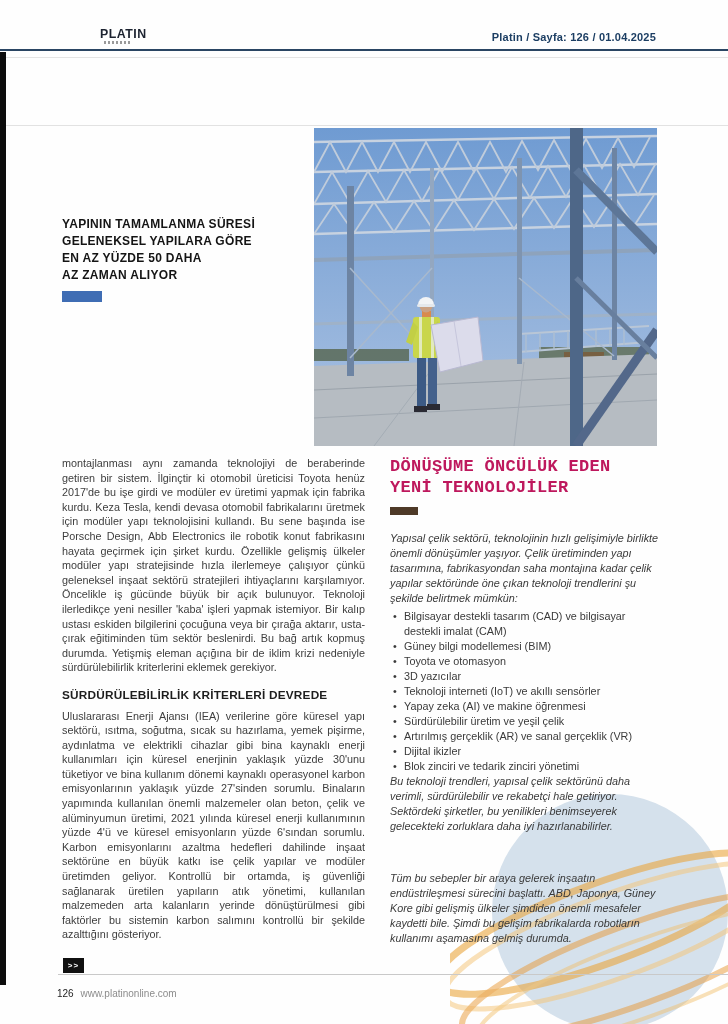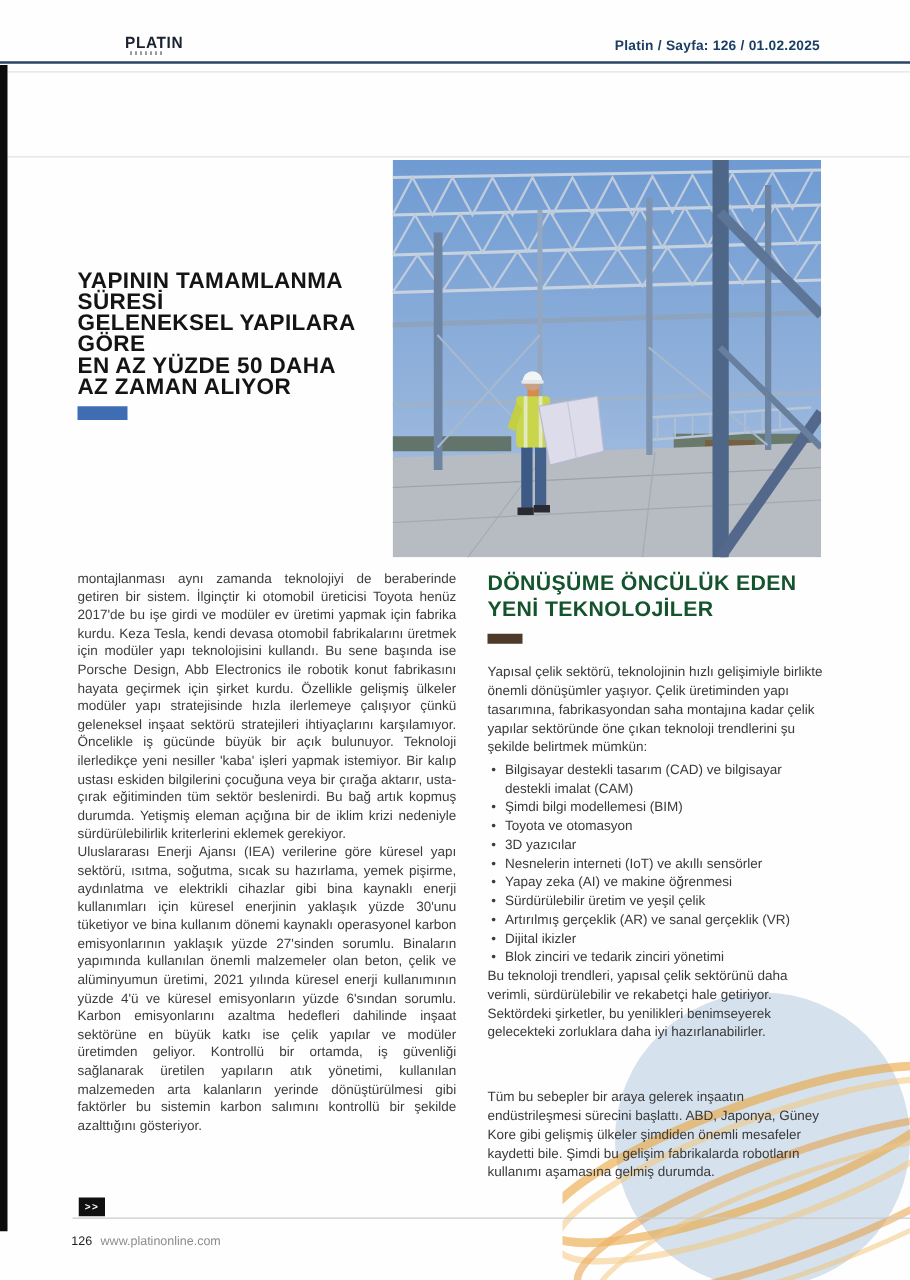--- a/index.html
+++ b/index.html
@@ -21,39 +21,39 @@
              font-size:11px;letter-spacing:.2px;}
   .header-rule{position:absolute;left:0;top:49px;width:728px;height:2px;background:#2a4563;}
   .faint-rule-1{position:absolute;left:6px;top:57px;width:722px;height:1px;background:#e4e4e4;}
   .faint-rule-2{position:absolute;left:6px;top:125px;width:722px;height:1px;background:#e2e2e2;}
   .left-scan-strip{position:absolute;left:0;top:52px;width:6px;height:933px;background:#0c0c0c;}
 
   
   .pull-quote{position:absolute;left:62px;top:214px;width:252px;}
   .pq-regular{font-size:12.5px;line-height:16.8px;letter-spacing:.3px;color:#4e4e4e;
               white-space:pre-line;}
-  .pq-bold{font-size:18px;line-height:17px;letter-spacing:.3px;color:#141414;
+  .pq-bold{font-size:12px;line-height:17px;letter-spacing:.3px;color:#141414;
            font-weight:bold;white-space:pre-line;margin-top:2px;}
   .pq-bar{width:40px;height:11px;background:#3f6db4;margin-top:7px;}
 
   
   .photo{position:absolute;left:314px;top:128px;width:343px;height:318px;overflow:hidden;}
   .photo svg{display:block;}
 
   
   .col{position:absolute;top:456px;color:#3d3d3d;}
   .col-left{left:62px;width:303px;font-size:10.8px;line-height:14.6px;text-align:justify;}
   .col-left p{margin:0;}
   .col-left .subheading{font-weight:bold;color:#1d1d1d;font-size:11.8px;
                         margin:13px 0 6px 0;text-align:left;letter-spacing:.2px;}
   .col-right{left:390px;width:272px;font-size:10.8px;line-height:15px;color:#3a3a3a;}
-  .col-right .heading{color:#14532d;font-weight:bold;font-size:17px;line-height:21px;
-                      letter-spacing:.3px;white-space:pre-line;}
+  .col-right .heading{color:#be185d;font-weight:bold;font-size:17px;line-height:21px;
+                      letter-spacing:.3px;white-space:pre-line;font-family:Liberation Mono, monospace;}
   .heading-bar{width:28px;height:8px;background:#4e3a28;margin:9px 0 16px 0;}
-  .col-right p{margin:0;}
+  .col-right p{margin:0;font-style:italic;}
   .bullets{list-style:none;margin:3px 0 0 0;padding:0;}
   .bullets li{position:relative;padding-left:14px;margin:0;}
   .bullets li::before{content:"•";position:absolute;left:3px;top:0;color:#3a3a3a;}
   .closing{margin-top:1px;}
   .final-paragraph{margin-top:37px !important;position:relative;z-index:2;}
 
   
   .more-badge{position:absolute;left:63px;top:958px;width:21px;height:15px;background:#101010;
               color:#ffffff;font-size:8px;font-weight:bold;text-align:center;
               line-height:15px;letter-spacing:1px;z-index:3;}
@@ -66,21 +66,21 @@
   
   .watermark{position:absolute;right:-52px;bottom:-58px;width:330px;height:320px;z-index:0;}
 </style>
 </head>
 <body>
 
 <div class="page">
 
   <div class="logo">PLATIN</div>
   <div class="logo-sub"></div>
-  <div class="page-info">Platin / Sayfa: 126 / 01.02.2025</div>
+  <div class="page-info">Platin / Sayfa: 126 / 01.04.2025</div>
   <div class="header-rule"></div>
   <div class="faint-rule-1"></div>
   <div class="faint-rule-2"></div>
   <div class="left-scan-strip"></div>
 
   <div class="watermark">
     <svg width="330" height="320" viewBox="0 0 330 320">
       <circle cx="160" cy="150" r="118" fill="#b3c8dd" opacity="0.55"></circle>
       <g transform="rotate(-20 160 185)" opacity="0.75">
         <ellipse cx="160" cy="160" rx="175" ry="40" fill="none" stroke="#eaa53d" stroke-width="7" opacity="0.8"></ellipse>
@@ -181,34 +181,35 @@
 
       <rect x="256" y="0" width="13" height="318" fill="#4e6788"></rect>
       <line x1="262" y1="42" x2="343" y2="124" stroke="#5d7697" stroke-width="8"></line>
       <line x1="262" y1="318" x2="343" y2="202" stroke="#53688a" stroke-width="9"></line>
       <line x1="262" y1="150" x2="343" y2="230" stroke="#687f9e" stroke-width="5"></line>
     </svg>
   </div>
 
   <div class="col col-left">
     <p>montajlanması aynı zamanda teknolojiyi de beraberinde getiren bir sistem. İlginçtir ki otomobil üreticisi Toyota henüz 2017'de bu işe girdi ve modüler ev üretimi yapmak için fabrika kurdu. Keza Tesla, kendi devasa otomobil fabrikalarını üretmek için modüler yapı teknolojisini kullandı. Bu sene başında ise Porsche Design, Abb Electronics ile robotik konut fabrikasını hayata geçirmek için şirket kurdu. Özellikle gelişmiş ülkeler modüler yapı stratejisinde hızla ilerlemeye çalışıyor çünkü geleneksel inşaat sektörü stratejileri ihtiyaçlarını karşılamıyor. Öncelikle iş gücünde büyük bir açık bulunuyor. Teknoloji ilerledikçe yeni nesiller 'kaba' işleri yapmak istemiyor. Bir kalıp ustası eskiden bilgilerini çocuğuna veya bir çırağa aktarır, usta-çırak eğitiminden tüm sektör beslenirdi. Bu bağ artık kopmuş durumda. Yetişmiş eleman açığına bir de iklim krizi nedeniyle sürdürülebilirlik kriterlerini eklemek gerekiyor.</p>
+    <p class="subheading">SÜRDÜRÜLEBİLİRLİK KRİTERLERİ DEVREDE</p>
     <p>Uluslararası Enerji Ajansı (IEA) verilerine göre küresel yapı sektörü, ısıtma, soğutma, sıcak su hazırlama, yemek pişirme, aydınlatma ve elektrikli cihazlar gibi bina kaynaklı enerji kullanımları için küresel enerjinin yaklaşık yüzde 30'unu tüketiyor ve bina kullanım dönemi kaynaklı operasyonel karbon emisyonlarının yaklaşık yüzde 27'sinden sorumlu. Binaların yapımında kullanılan önemli malzemeler olan beton, çelik ve alüminyumun üretimi, 2021 yılında küresel enerji kullanımının yüzde 4'ü ve küresel emisyonların yüzde 6'sından sorumlu. Karbon emisyonlarını azaltma hedefleri dahilinde inşaat sektörüne en büyük katkı ise çelik yapılar ve modüler üretimden geliyor. Kontrollü bir ortamda, iş güvenliği sağlanarak üretilen yapıların atık yönetimi, kullanılan malzemeden arta kalanların yerinde dönüştürülmesi gibi faktörler bu sistemin karbon salımını kontrollü bir şekilde azalttığını gösteriyor.</p>
   </div>
 
   <div class="col col-right">
     <div class="heading">DÖNÜŞÜME ÖNCÜLÜK EDEN
 YENİ TEKNOLOJİLER</div>
     <div class="heading-bar"></div>
     <p>Yapısal çelik sektörü, teknolojinin hızlı gelişimiyle birlikte önemli dönüşümler yaşıyor. Çelik üretiminden yapı tasarımına, fabrikasyondan saha montajına kadar çelik yapılar sektöründe öne çıkan teknoloji trendlerini şu şekilde belirtmek mümkün:</p>
     <ul class="bullets">
         <li>Bilgisayar destekli tasarım (CAD) ve bilgisayar destekli imalat (CAM)</li>
-        <li>Şimdi bilgi modellemesi (BIM)</li>
+        <li>Güney bilgi modellemesi (BIM)</li>
         <li>Toyota ve otomasyon</li>
         <li>3D yazıcılar</li>
-        <li>Nesnelerin interneti (IoT) ve akıllı sensörler</li>
+        <li>Teknoloji interneti (IoT) ve akıllı sensörler</li>
         <li>Yapay zeka (AI) ve makine öğrenmesi</li>
         <li>Sürdürülebilir üretim ve yeşil çelik</li>
         <li>Artırılmış gerçeklik (AR) ve sanal gerçeklik (VR)</li>
         <li>Dijital ikizler</li>
         <li>Blok zinciri ve tedarik zinciri yönetimi</li>
       </ul>
     <p class="closing">Bu teknoloji trendleri, yapısal çelik sektörünü daha verimli, sürdürülebilir ve rekabetçi hale getiriyor. Sektördeki şirketler, bu yenilikleri benimseyerek gelecekteki zorluklara daha iyi hazırlanabilirler.</p>
     <p class="final-paragraph">Tüm bu sebepler bir araya gelerek inşaatın endüstrileşmesi sürecini başlattı. ABD, Japonya, Güney Kore gibi gelişmiş ülkeler şimdiden önemli mesafeler kaydetti bile. Şimdi bu gelişim fabrikalarda robotların kullanımı aşamasına gelmiş durumda.</p>
   </div>
 

